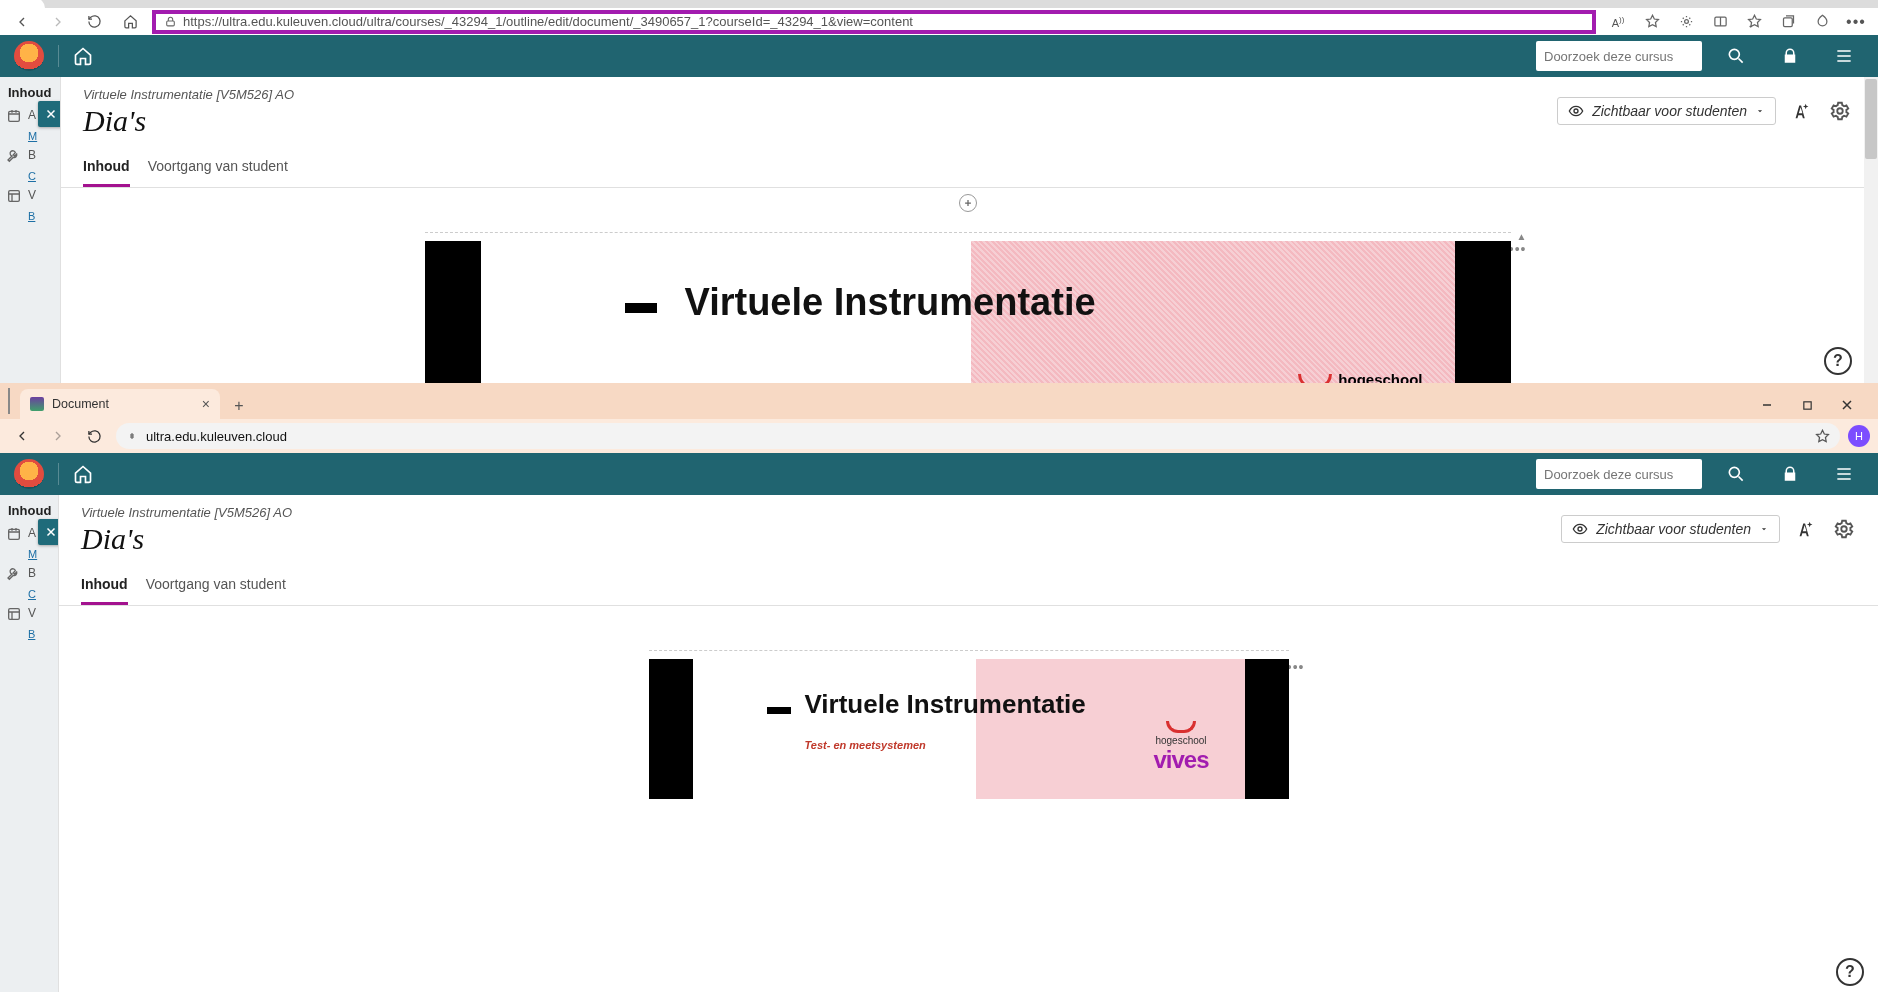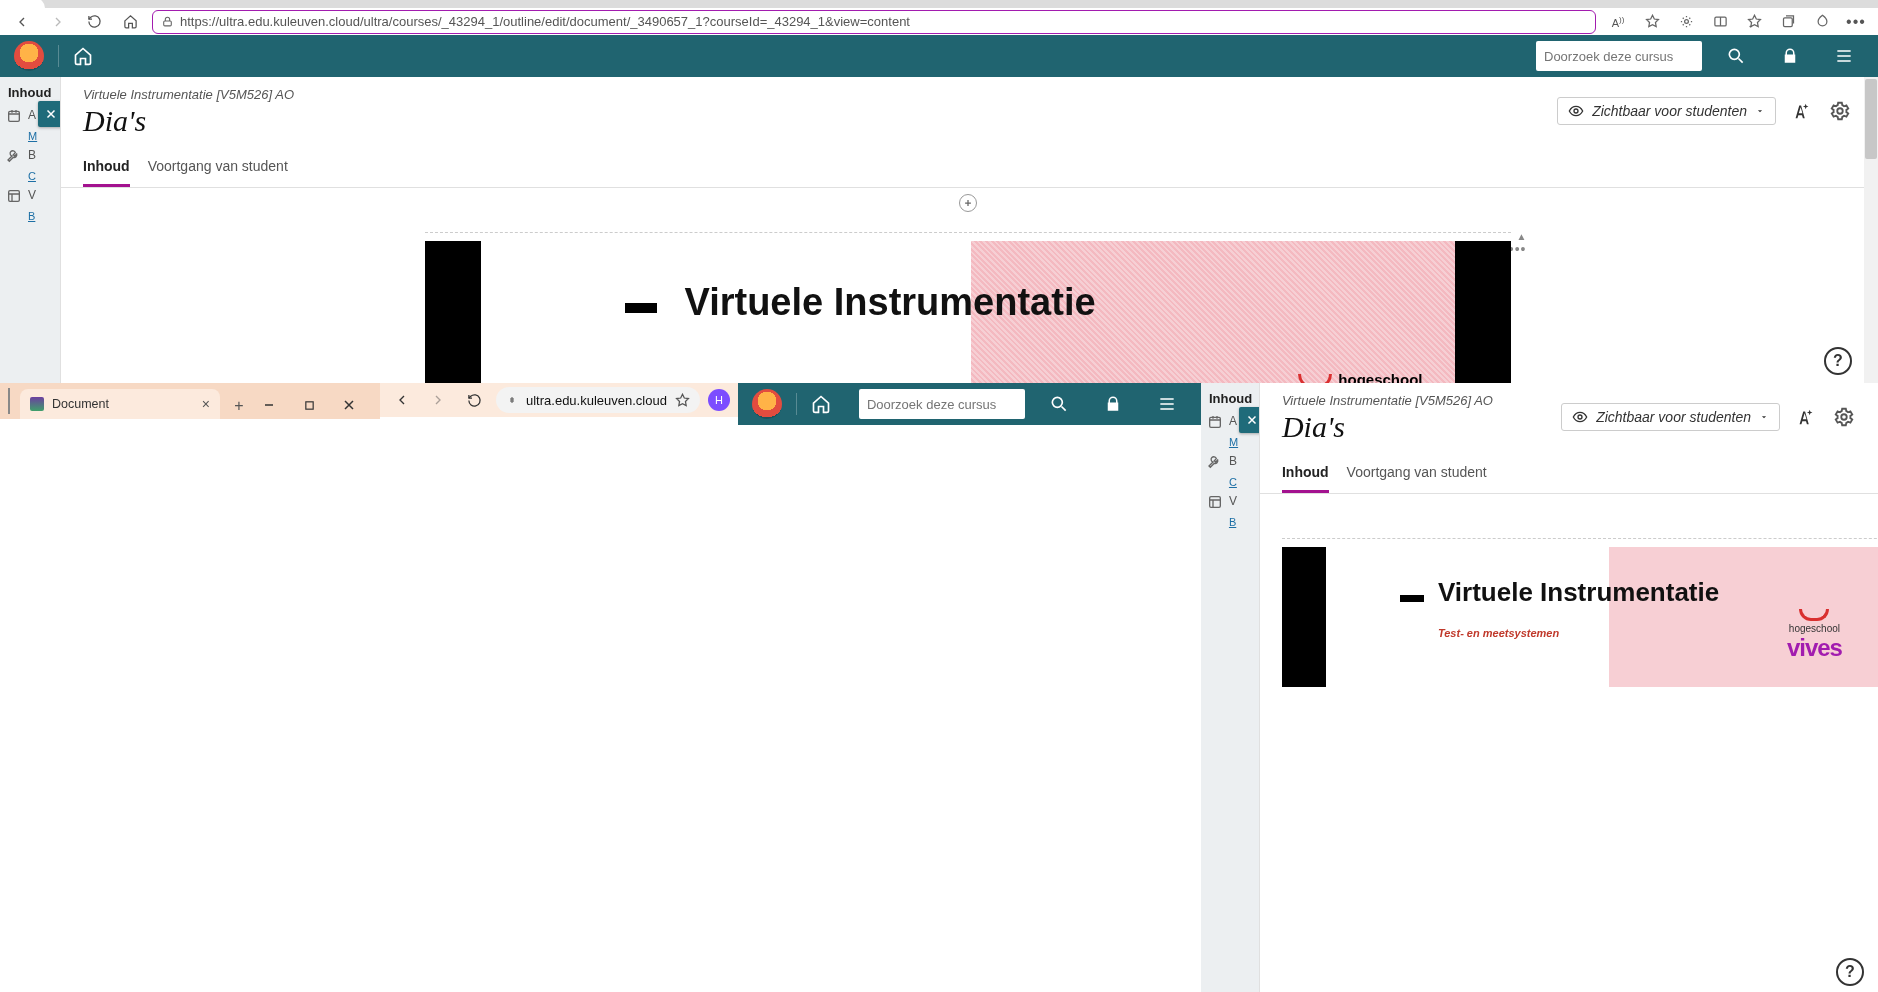--- a/index.html
+++ b/index.html
@@ -5,21 +5,21 @@
   * { margin: 0; padding: 0; box-sizing: border-box; }
   body { font-family: "Segoe UI", Arial, sans-serif; background: #f0f0f0; overflow: hidden; width: 1878px; height: 992px; }
 
   
   .edge-window { position: absolute; left: 0; top: 0; right: 0; height: 383px; background: #fff; }
   .edge-tabbar { height: 8px; background: #dcdcdc; position: relative; }
   .edge-tab-shape { position: absolute; left: 0; top: -2px; width: 45px; height: 10px; background: #fff; border-top-right-radius: 10px; }
 
   .edge-toolbar { height: 27px; display: flex; align-items: center; padding: 0 8px; gap: 8px; background: #fff; }
   .tb-btn { width: 28px; height: 24px; display: flex; align-items: center; justify-content: center; color: #555; border-radius: 4px; }
-  .addr { flex: 1; display: flex; align-items: center; gap: 6px; height: 24px; border: 1px solid #a21caf; border-radius: 6px; padding: 0 8px; color: #555; font-size: 13px; }
+  .addr { flex: 1; display: flex; align-items: center; gap: 6px; height: 24px; border: 4px solid #a21caf; border-radius: 0; padding: 0 8px; color: #555; font-size: 13px; }
   .edge-right-icons { display: flex; gap: 6px; align-items: center; }
 
   
   .app-header { height: 42px; background: #206470; display: flex; align-items: center; padding: 4px 14px; gap: 14px; color: #fff; }
   .app-logo { width: 30px; height: 30px; border-radius: 50%; background: radial-gradient(circle at 50% 40%, #ffb347 0 40%, #e24c3f 40% 70%, #1a525c 70%); position: relative; }
   .app-header .divider { width: 1px; height: 22px; background: rgba(255,255,255,0.25); }
   .app-header .spacer { flex: 1; }
   .search-box { width: 166px; height: 30px; background: #fff; border-radius: 2px; display: flex; align-items: center; padding: 0 8px; }
   .search-box input { border: none; outline: none; width: 100%; font-size: 13px; color: #333; }
   .hdr-icon { width: 40px; height: 40px; display: flex; align-items: center; justify-content: center; color: #fff; }
@@ -60,21 +60,21 @@
   .slide .black-r { right: 0; }
   .slide .pink { position: absolute; top: 0; bottom: 0; right: 56px; width: 44.5%; background: repeating-linear-gradient(45deg,#f6cfd4 0 2px,#f4b9c0 2px 4px); }
   .slide .hline { position: absolute; left: 200px; top: 62px; width: 32px; height: 10px; background: #000; }
   .slide .title { position: absolute; left: 260px; top: 40px; font-size: 38px; font-weight: 800; color: #111; }
   .slide .logo-text { position: absolute; right: 88px; bottom: -6px; color: #000; font-size: 15px; font-weight: 600; }
   .slide .logo-text::before { content:""; display:inline-block; width:28px; height:12px; border:3px solid #d92f2f; border-top:none; border-radius:0 0 20px 20px; margin-right:6px; vertical-align:middle; }
 
   .help-fab { position: absolute; right: 22px; bottom: 8px; width: 28px; height: 28px; border: 2px solid #333; border-radius: 50%; display: flex; align-items: center; justify-content: center; font-weight: 700; color: #333; }
 
   
-  .chrome-window { position: absolute; left: 0; top: 383px; right: 0; bottom: 0; background: #fff; display: flex; }
+  .chrome-window { position: absolute; left: 0; top: 383px; right: 0; bottom: 0; background: #fff; display: flex; flex-direction: column; }
   .chrome-tabbar { height: 36px; background: #f7d9c4; display: flex; align-items: flex-end; padding: 0 8px; }
   .chrome-tab { background: #fceadd; height: 30px; min-width: 200px; border-radius: 8px 8px 0 0; display: flex; align-items: center; gap: 8px; padding: 0 10px; font-size: 12.5px; color: #333; }
   .chrome-tab .fav { width: 14px; height: 14px; background: linear-gradient(#6b3fa0,#3fa06b); border-radius: 2px; }
   .chrome-tab .close { margin-left: auto; color: #555; font-size: 14px; }
   .chrome-newtab { width: 26px; height: 26px; display: flex; align-items: center; justify-content: center; color: #555; margin-left: 6px; }
   .chrome-wincontrols { margin-left: auto; display: flex; gap: 6px; padding-right: 6px; }
   .chrome-wincontrols .wc { width: 34px; height: 28px; display: flex; align-items: center; justify-content: center; color: #333; }
 
   .chrome-toolbar { height: 34px; background: #fceadd; display: flex; align-items: center; padding: 7px 8px; gap: 8px; }
   .chrome-addr { flex: 1; height: 26px; background: #f3f3f3; border-radius: 14px; display: flex; align-items: center; gap: 8px; padding: 0 10px; font-size: 13px; color: #333; }

